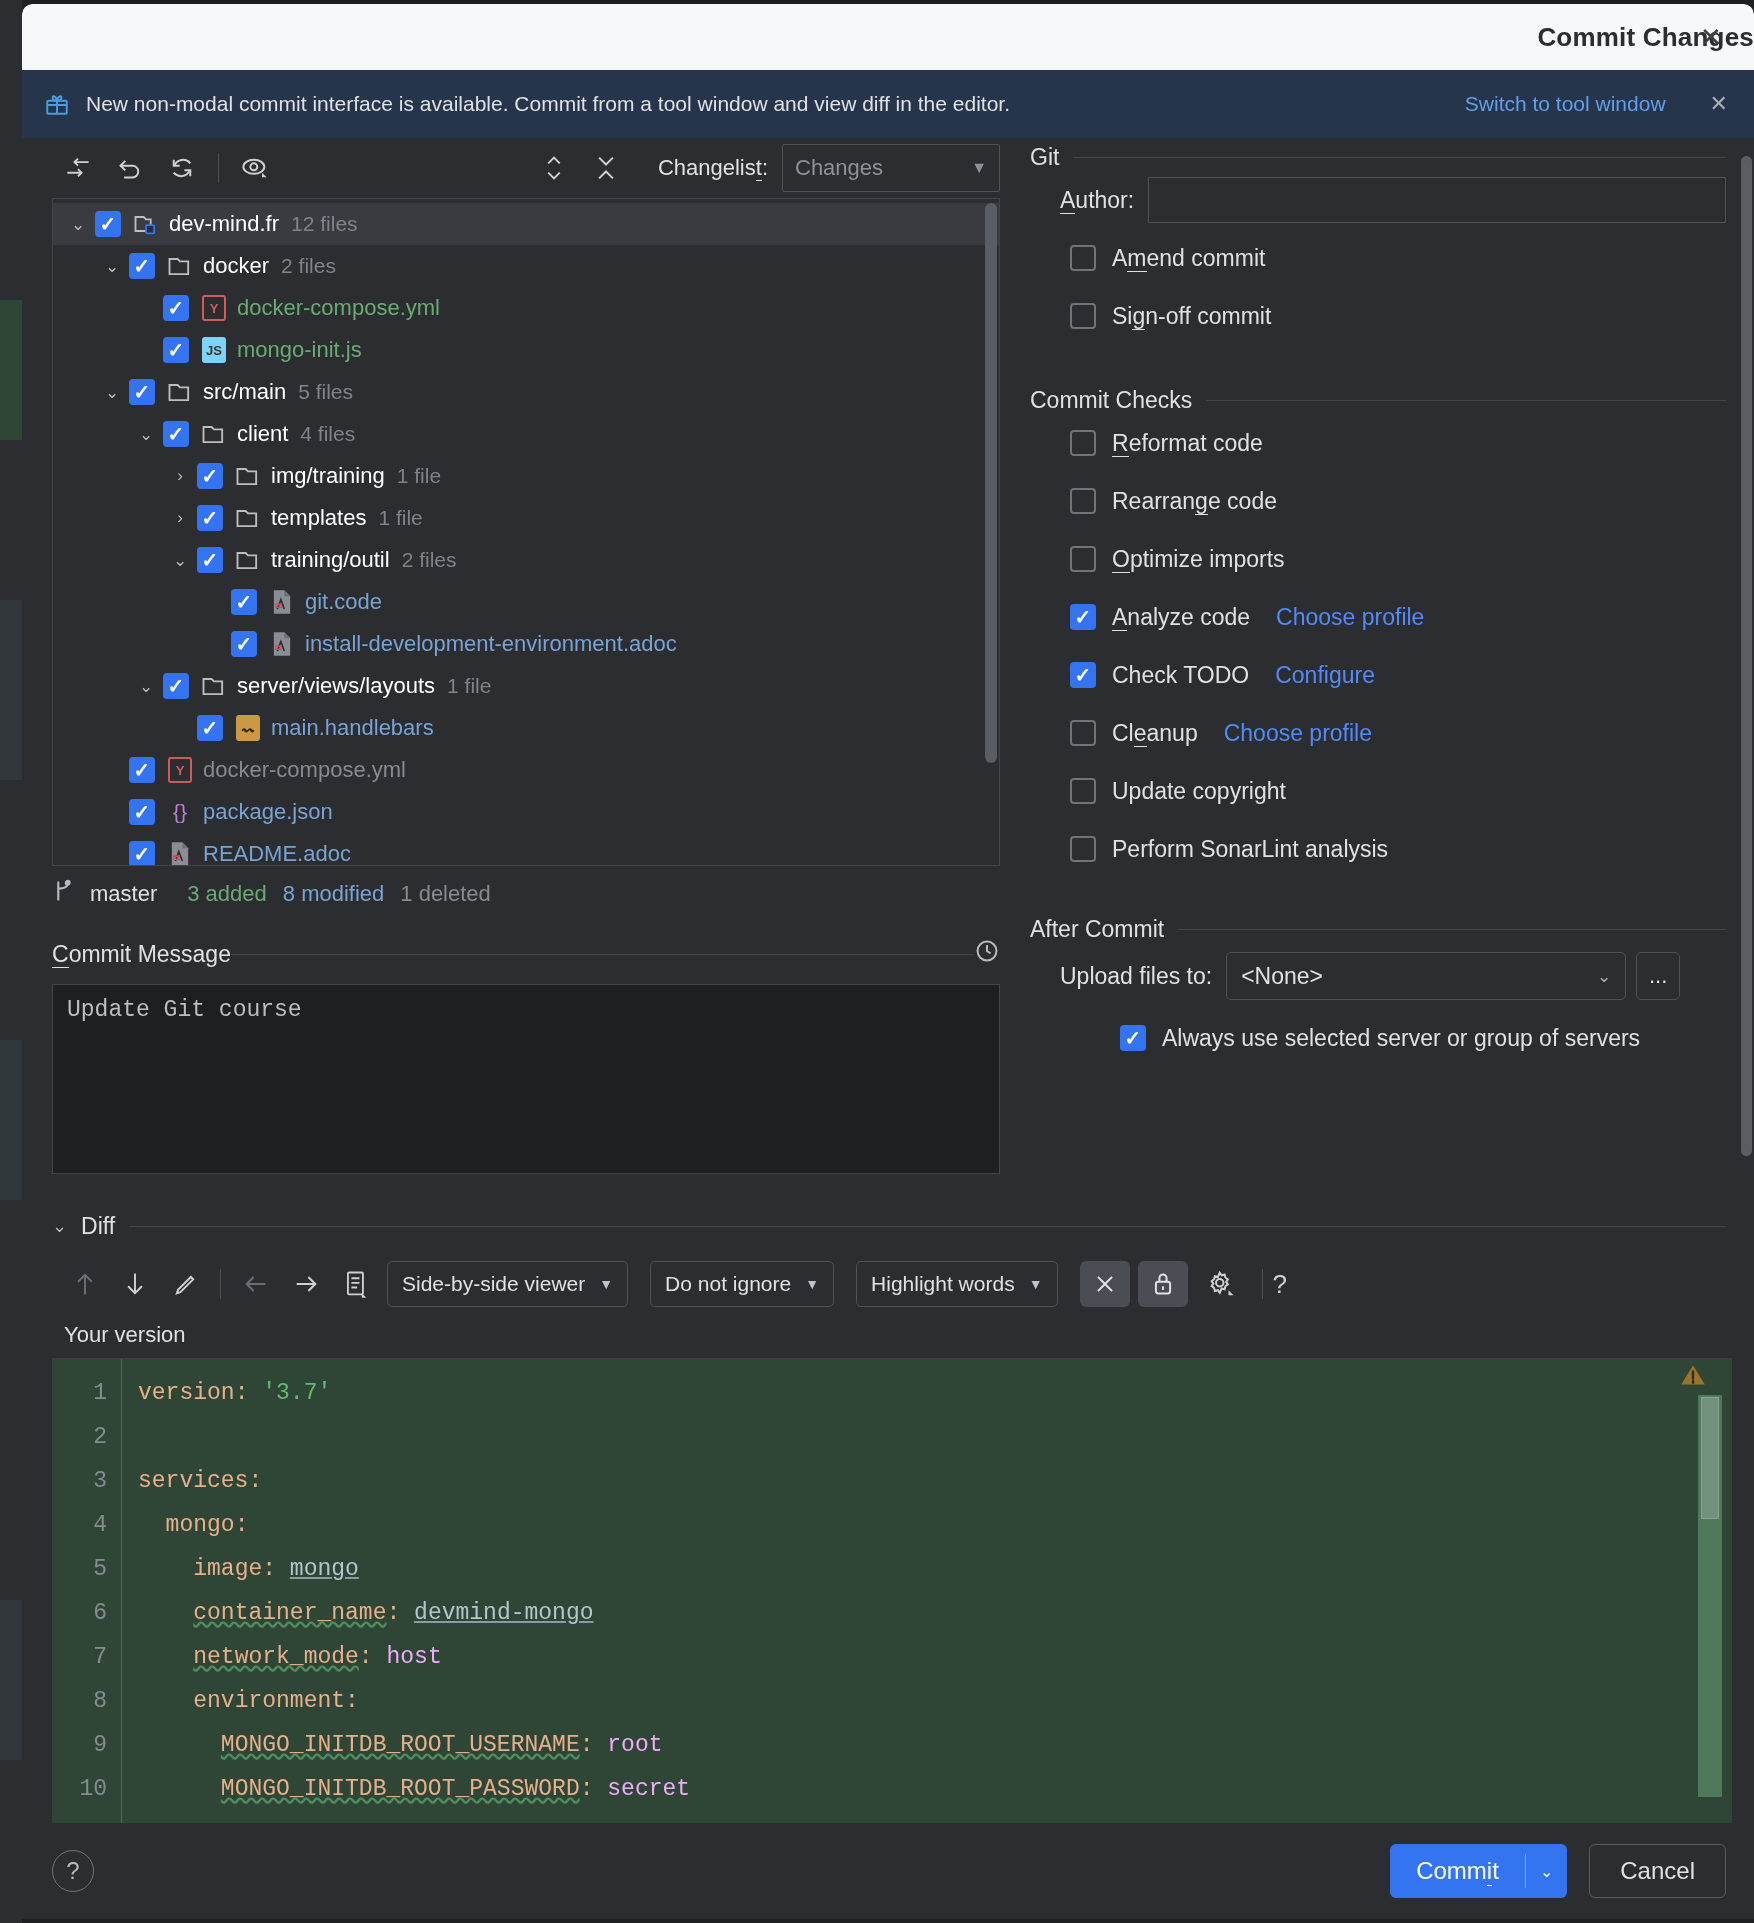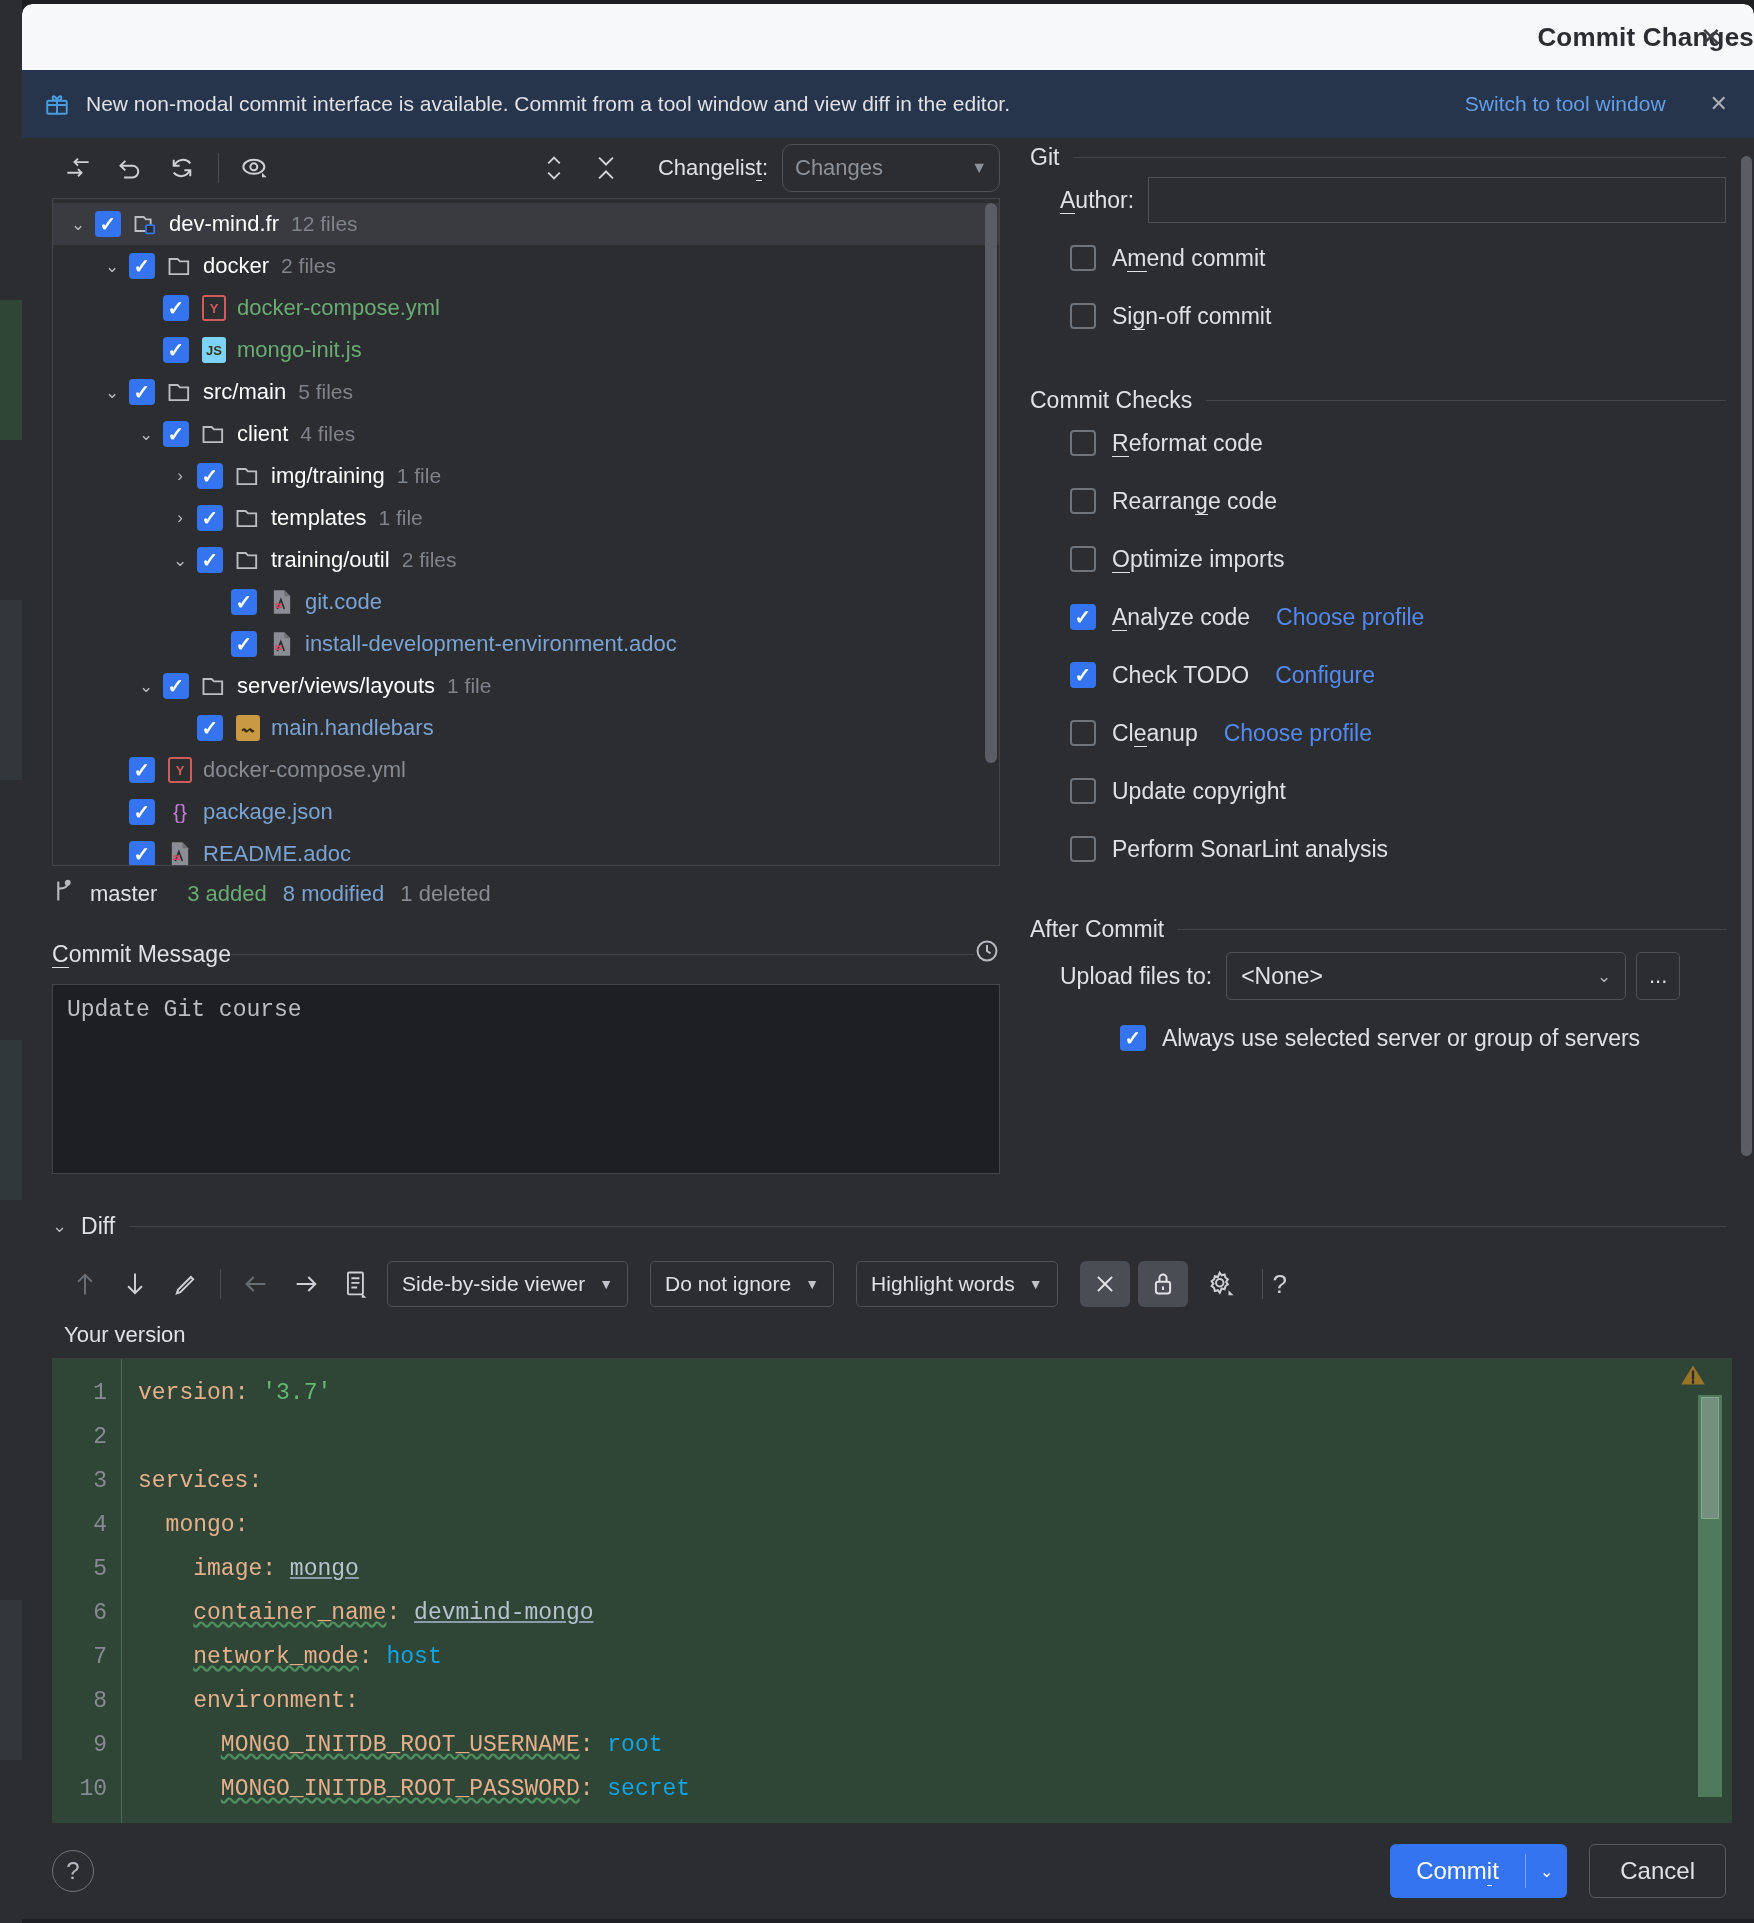--- a/index.html
+++ b/index.html
@@ -83,21 +83,21 @@
     cursor: pointer; color: #ced0d6;
   }
   .tb-sep { width: 1px; height: 30px; background: #4b4e54; margin: 0 10px; }
   .tb-spacer { flex: 1; }
   .changelist-label {
     font-size: 22px; color: #dfe1e5; margin-left: 26px; margin-right: 14px;
     white-space: nowrap;
   }
   .changelist-label u { text-decoration: none; border-bottom: 1px solid #dfe1e5; }
   .combo {
-    width: 218px; height: 48px; border: 1px solid #4e5157; border-radius: 10px;
+    width: 218px; height: 48px; border: 1px solid #4e5157; border-radius: 2px;
     background: #2b2d30; display: flex; align-items: center; padding: 0 12px;
     color: #8d9299; font-size: 22px; cursor: pointer; position: relative;
   }
   .combo .chev { margin-left: auto; color: #8d9299; font-size: 16px; }
 
   
   .tree-wrap {
     margin: 0 22px 0 30px;
     border: 1px solid #43454a;
     background: #2b2d30;
@@ -258,21 +258,21 @@
     background: #2f4636;
     border-right: 1px solid #4c6a55;
   }
   .code {
     flex: 1; padding: 12px 0 0 16px;
     font-family: "Liberation Mono", monospace; font-size: 23px; line-height: 44px;
     color: #e0b07a; white-space: pre;
   }
   .code .key { color: #e7b08d; }
   .code .str { color: #64b871; }
-  .code .val { color: #0ea5e9; }
+  .code .val { color: #f0abfc; }
   .code .squig { text-decoration: underline wavy #4f8f5f; text-decoration-skip-ink: none; }
   .code .ulval { color:#b7c3cf; text-decoration: underline; text-decoration-color:#8a9aa6;}
 
   .warn-icon {
     position: absolute; right: 26px; top: 4px;
     width: 26px; height: 24px;
   }
   .code-scroll {
     position: absolute; right: 10px; top: 36px; bottom: 26px; width: 24px;
     background: #4e7a5b;

